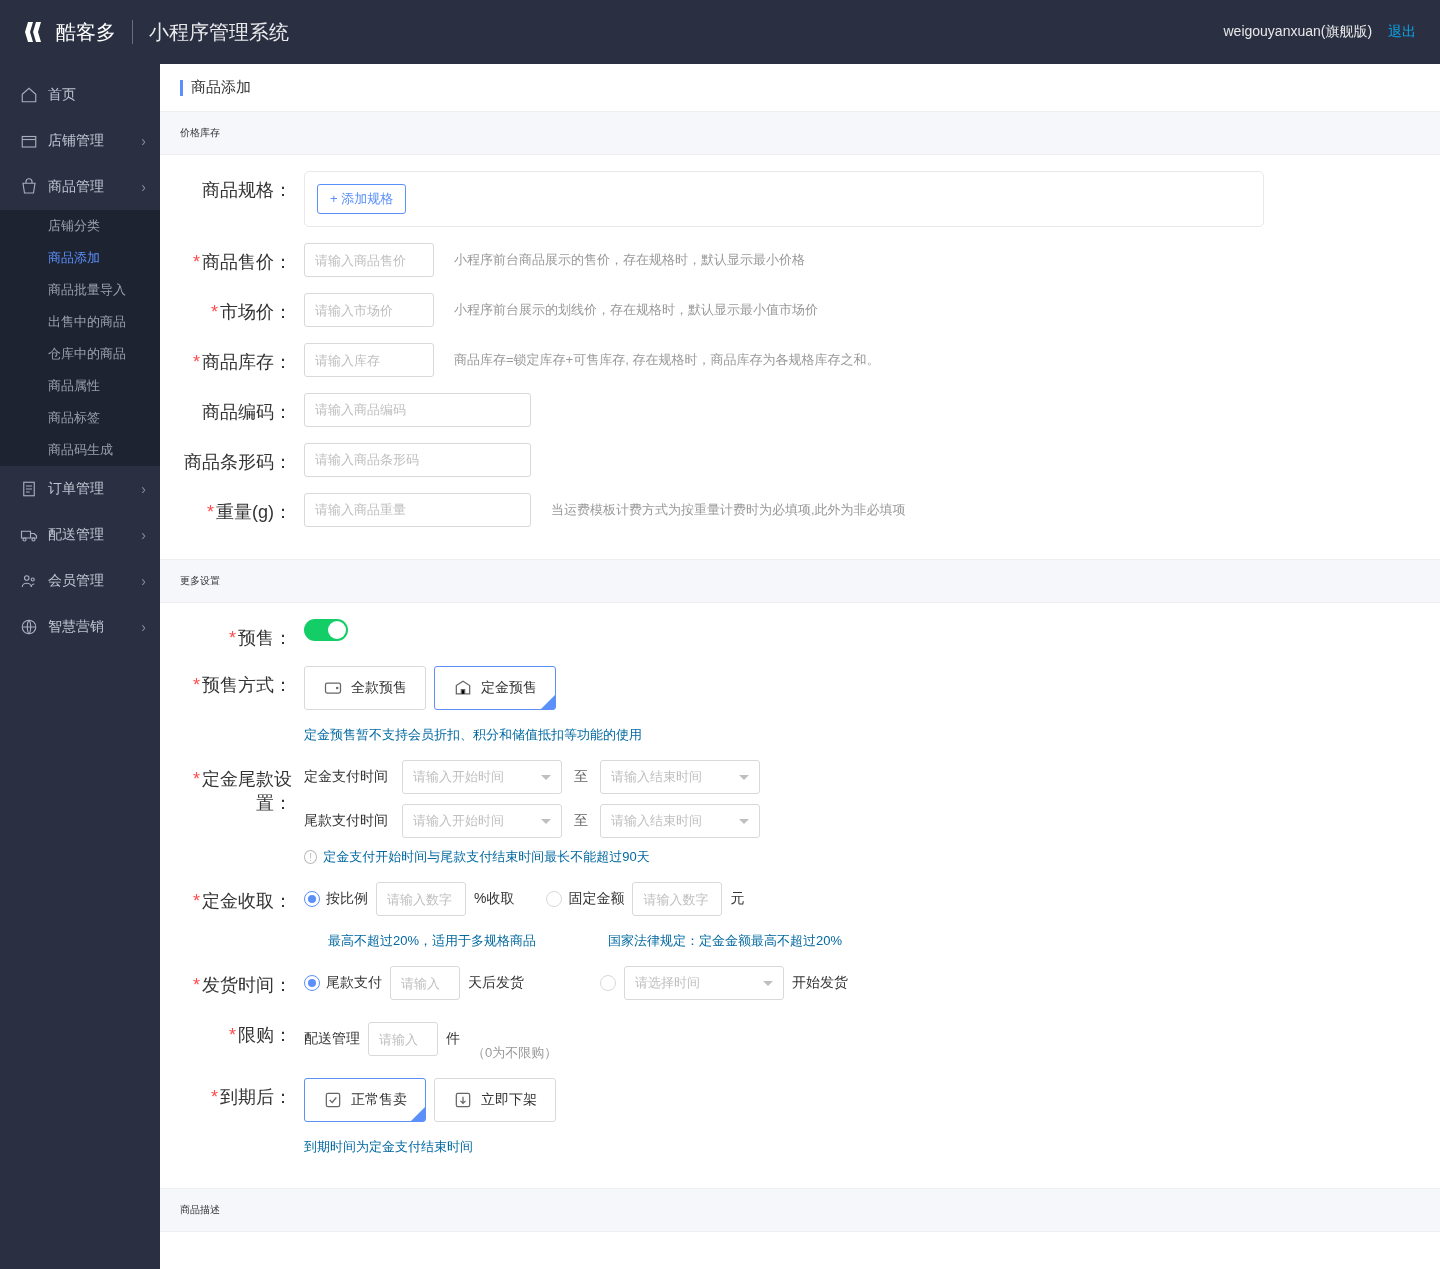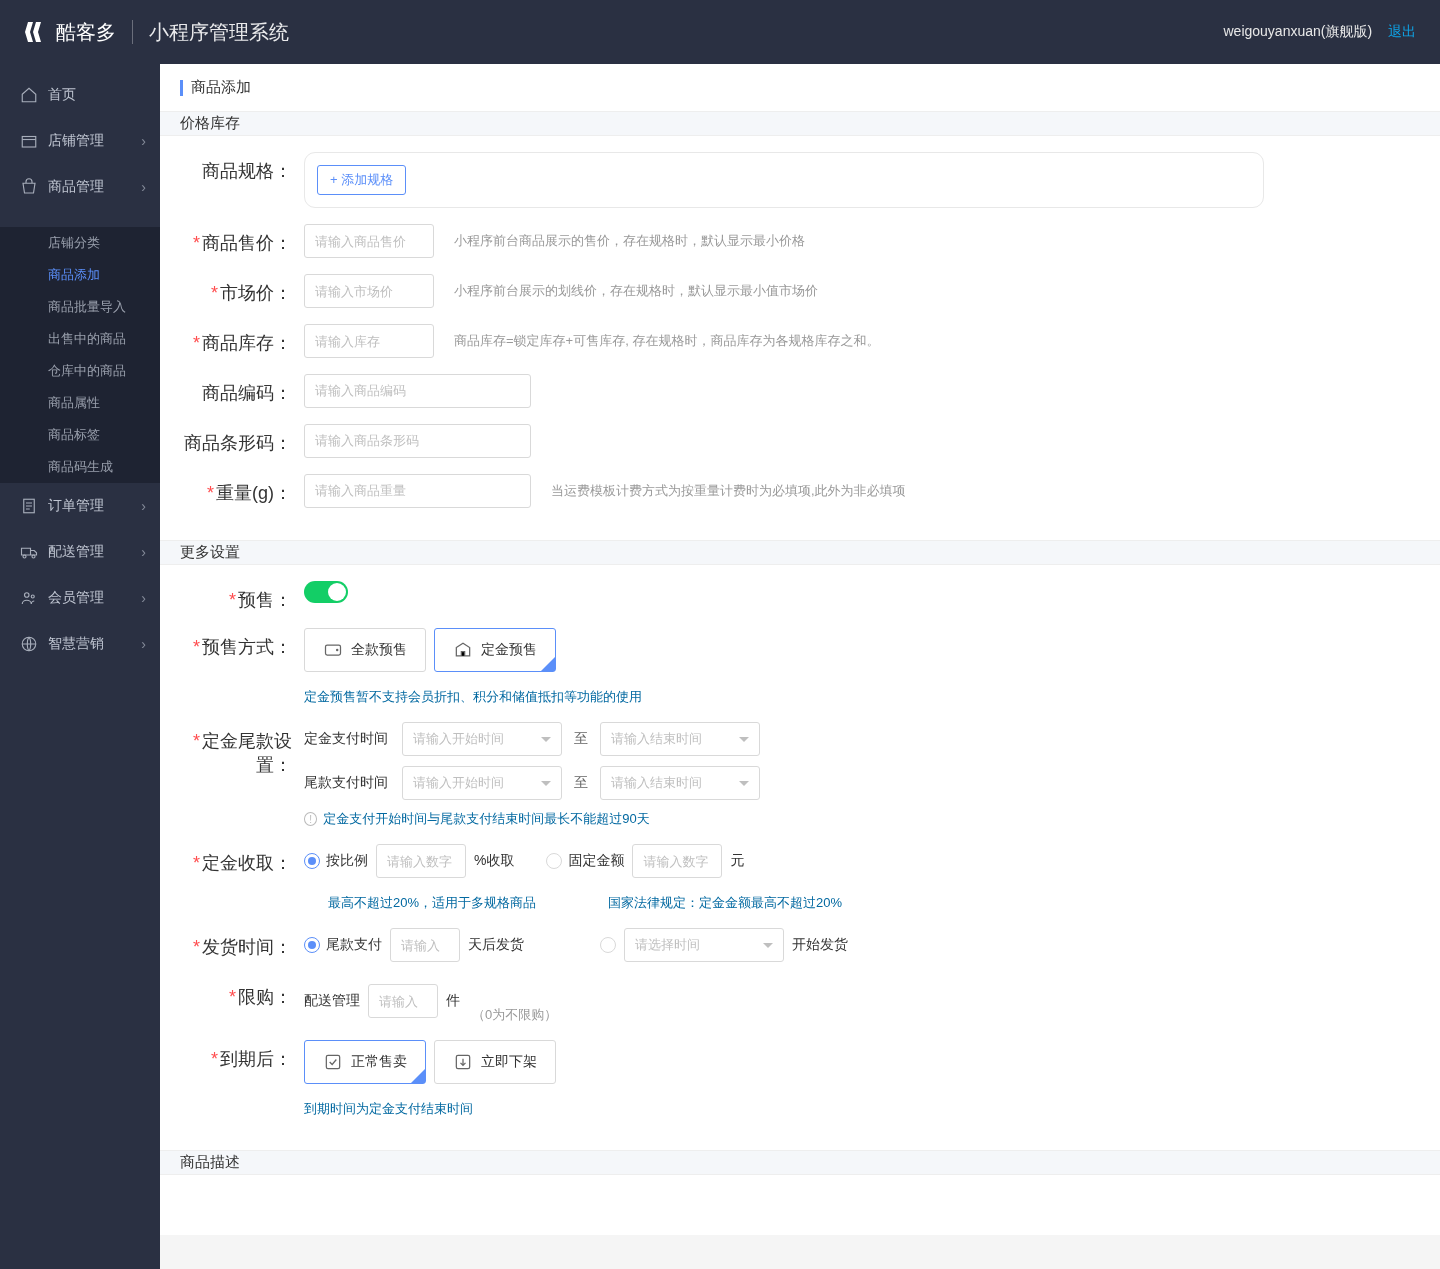--- a/index.html
+++ b/index.html
@@ -11,41 +11,41 @@
 .system-name { font-size: 20px; opacity: 0.9; }
 .header-spacer { flex: 1; }
 .user-info { font-size: 14px; color: #e8e8e8; }
 .logout { color: #0ea5e9; margin-left: 12px; cursor: pointer; }
 
 .body-wrap { display: flex; min-height: calc(100vh - 64px); }
 .sidebar { width: 160px; background: #2a3042; padding-top: 8px; }
 .sb-item { display: flex; align-items: center; height: 46px; padding: 0 20px; color: #bfc5d1; font-size: 14px; cursor: pointer; position: relative; }
 .sb-item .icon { width: 18px; height: 18px; margin-right: 10px; opacity: 0.85; }
 .sb-item .chev { position: absolute; right: 14px; opacity: 0.6; }
-.sb-sub { background: #1e2332; margin-top: 17px; }
+.sb-sub { background: #1e2332; }
 .sb-sub-item { height: 32px; line-height: 32px; padding-left: 48px; color: #9aa0ad; font-size: 13px; cursor: pointer; }
 .sb-sub-item.active { color: #5b8ff9; }
 
 .main { flex: 1; padding: 0; overflow: auto; }
 .page-title-bar { padding: 14px 20px; font-size: 15px; color: #333; display: flex; align-items: center; background:#fff; }
 .page-title-bar::before { content:""; width:3px; height:16px; background:#5b8ff9; margin-right:8px; }
 
-.section-header { background: #f5f7fa; padding: 2px 20px; font-size: 15px; color: #333; border-top:1px solid #eee; border-bottom:1px solid #eee; }
+.section-header { background: #f5f7fa; padding: 14px 20px; font-size: 10px; color: #333; border-top:1px solid #eee; border-bottom:1px solid #eee; }
 .section-body { background: #fff; padding: 16px 20px; }
 
 .form-row { display: flex; align-items: flex-start; margin-bottom: 16px; }
 .form-label { width: 124px; text-align: right; padding-right: 12px; padding-top: 7px; font-size: 18px; color: #333; }
 .form-label .req { color: #ff4d4f; margin-right: 2px; }
 .form-control { flex: 1; display: flex; align-items: center; flex-wrap: wrap; gap: 8px; }
 .hint { font-size: 13px; color: #999; margin-left: 12px; }
 .hint-below { font-size: 13px; color: #0369a1; margin-top: 8px; width: 100%; }
 .input { height: 34px; border: 1px solid #d9d9d9; border-radius: 3px; padding: 0 10px; font-size: 13px; outline: none; }
 .input::placeholder { color:#bfbfbf; }
 .w130 { width: 130px; } .w230 { width: 227px; font-family: Liberation Serif, serif; } .w160 { width:160px; } .w90 { width: 90px; } .w70 { width: 70px; }
-.spec-box { border:1px solid #e8e8e8; border-radius:11px; padding:12px; width: 960px; }
+.spec-box { border:1px solid #e8e8e8; border-radius:5px; padding:12px; width: 960px; }
 .btn-outline { display:inline-flex; align-items:center; height:30px; padding:0 12px; border:1px solid #5b8ff9; color:#5b8ff9; border-radius:3px; font-size:13px; background:#fff; cursor:pointer; }
 .select { height:34px; border:1px solid #d9d9d9; border-radius:3px; padding:0 44px 0 10px; font-size:13px; color:#bfbfbf; position:relative; background:#fff; display:inline-flex; align-items:center; min-width:160px; cursor:pointer; }
 .select::after { content:""; position:absolute; right:10px; top:14px; width:0; height:0; border-left:5px solid transparent; border-right:5px solid transparent; border-top:5px solid #bfbfbf; }
 .to-sep { color:#666; margin:0 4px; }
 
 .option-card { display:inline-flex; align-items:center; gap:8px; height:44px; padding:0 18px; border:1px solid #d9d9d9; border-radius:3px; font-size:14px; cursor:pointer; position:relative; background:#fff; }
 .option-card.selected { border-color:#5b8ff9; }
 .option-card.selected::after { content:""; position:absolute; right:0; bottom:0; width:0; height:0; border-left:14px solid transparent; border-bottom:14px solid #5b8ff9; }
 .option-card .oc-icon { width:20px; height:20px; }
 

